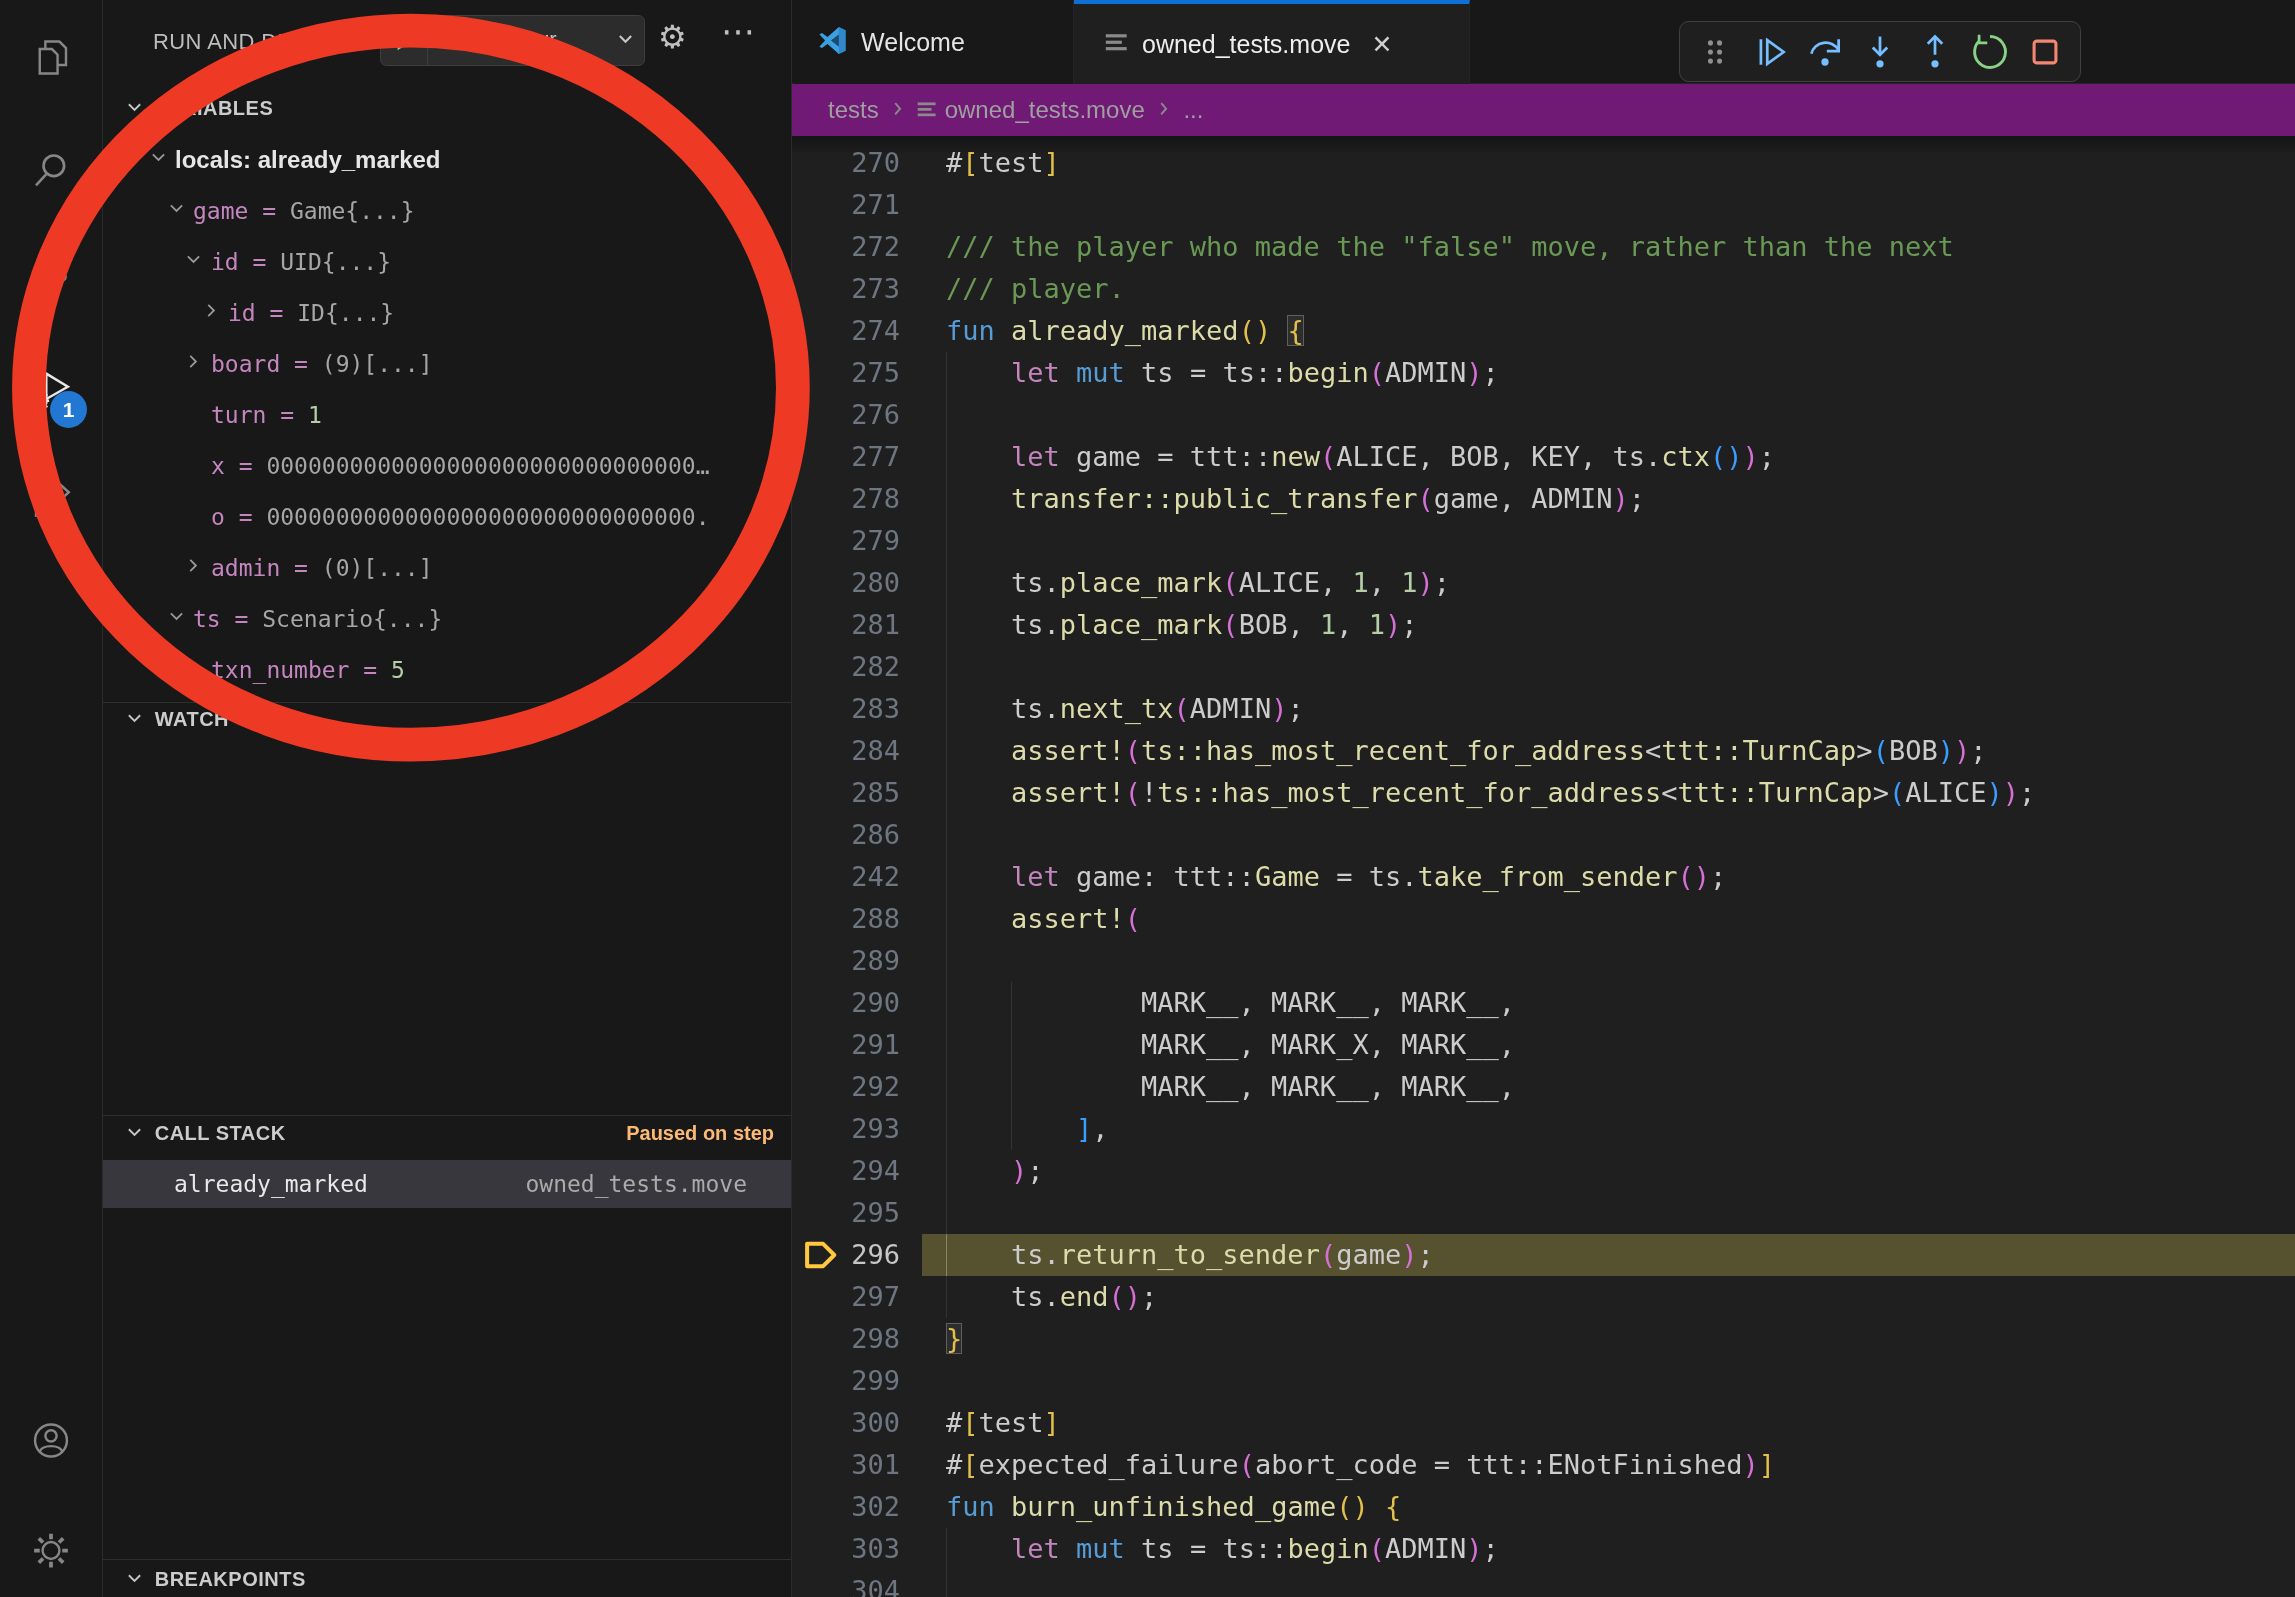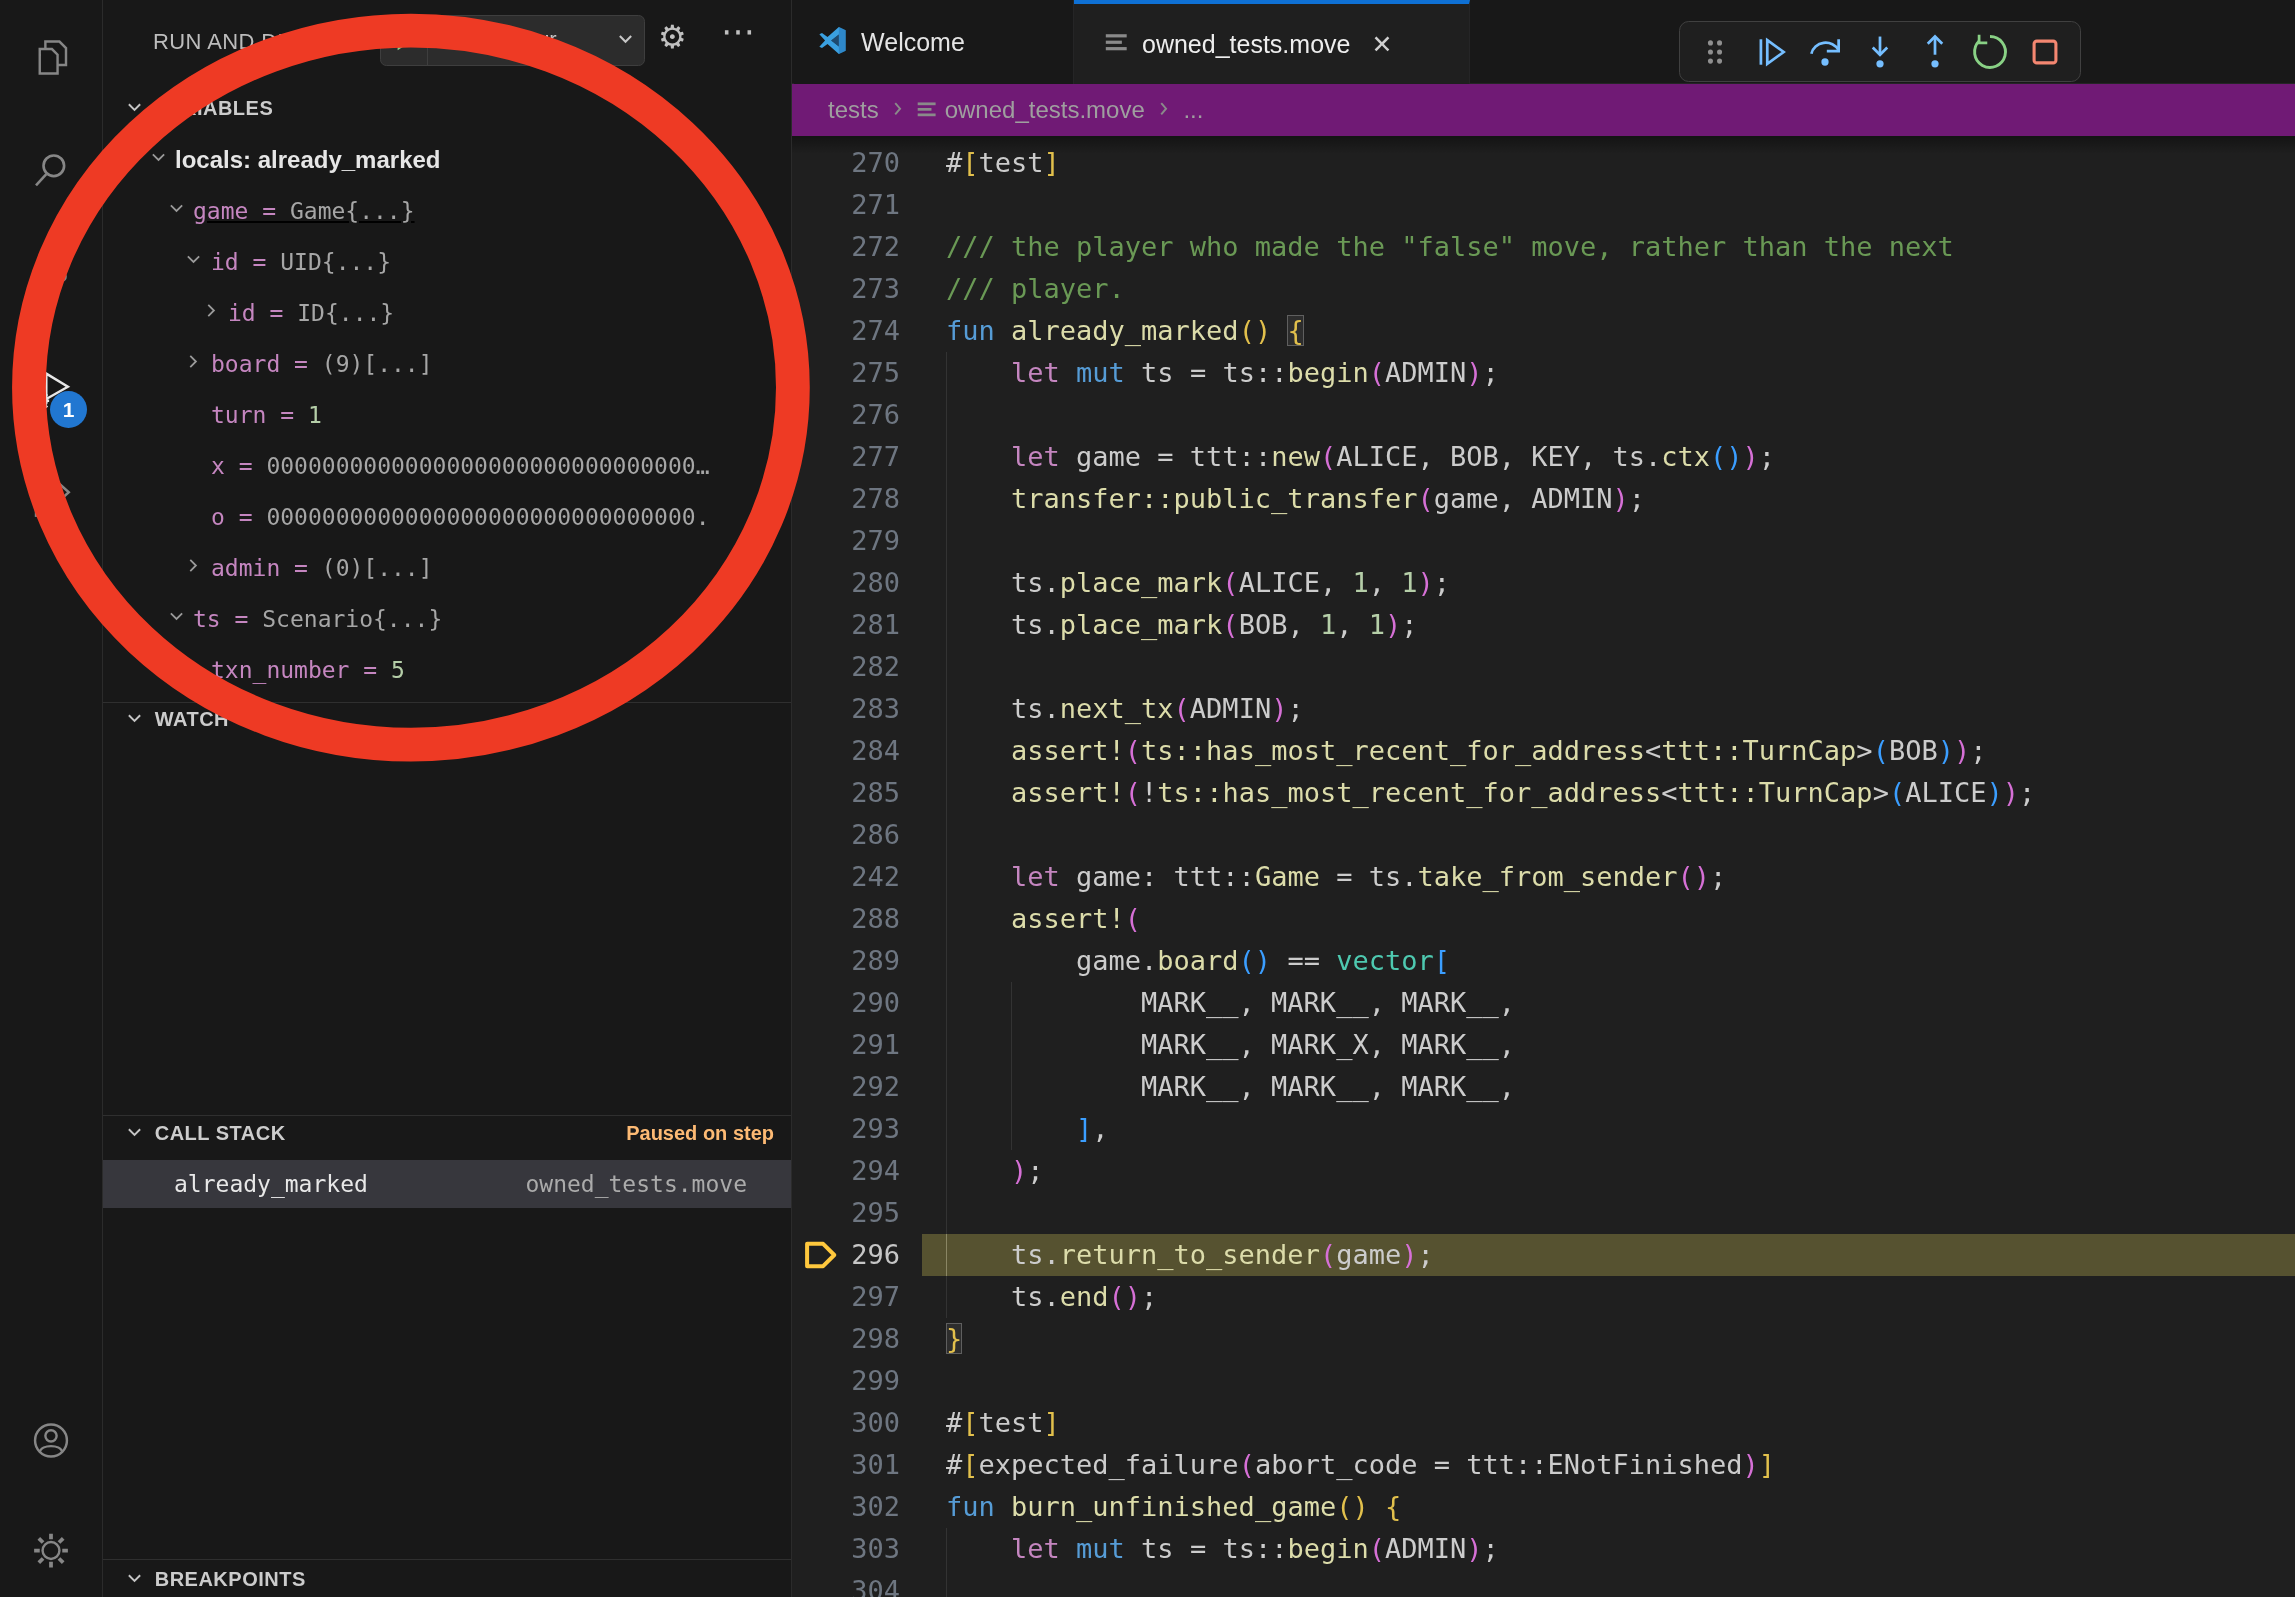--- a/index.html
+++ b/index.html
@@ -197,21 +197,21 @@
           <path d="M6 9 L13 16 L20 9"></path>
           </svg>
       </span>
       <span class="lbl">VARIABLES</span>
     </div>
 
     <div id="variables-tree">
         <div class="var-row" style="padding-left: 72px;"><span class="chev" style="left: 45px;"><svg width="21" height="21" viewBox="0 0 26 26" fill="none" stroke="#9a9a9a" stroke-width="2.2">
               <path d="M6 9 L13 16 L20 9"></path>
             </svg></span><span class="var-scope">locals: already_marked</span></div>
-        <div class="var-row" style="padding-left: 90px; text-decoration: underline;"><span class="chev" style="left: 63px;"><svg width="21" height="21" viewBox="0 0 26 26" fill="none" stroke="#9a9a9a" stroke-width="2.2">
+        <div class="var-row" style="padding-left: 90px;"><span class="chev" style="left: 63px;"><svg width="21" height="21" viewBox="0 0 26 26" fill="none" stroke="#9a9a9a" stroke-width="2.2">
               <path d="M6 9 L13 16 L20 9"></path>
             </svg></span><span class="var-name">game = </span><span class="var-val">Game{...}</span></div>
         <div class="var-row" style="padding-left: 108px;"><span class="chev" style="left: 80px;"><svg width="21" height="21" viewBox="0 0 26 26" fill="none" stroke="#9a9a9a" stroke-width="2.2">
               <path d="M6 9 L13 16 L20 9"></path>
             </svg></span><span class="var-name">id = </span><span class="var-val">UID{...}</span></div>
         <div class="var-row" style="padding-left: 125px;"><span class="chev" style="left: 98px;"><svg width="21" height="21" viewBox="0 0 26 26" fill="none" stroke="#9a9a9a" stroke-width="2.2">
               <path d="M9 6 L16 13 L9 20"></path>
             </svg></span><span class="var-name">id = </span><span class="var-val">ID{...}</span></div>
         <div class="var-row" style="padding-left: 108px;"><span class="chev" style="left: 80px;"><svg width="21" height="21" viewBox="0 0 26 26" fill="none" stroke="#9a9a9a" stroke-width="2.2">
               <path d="M9 6 L16 13 L9 20"></path>
@@ -377,21 +377,21 @@
         <div class="line"><span class="guide" style="left: 154px;"></span><span class="lnum">279</span><span class="ltext"></span></div>
         <div class="line"><span class="guide" style="left: 154px;"></span><span class="lnum">280</span><span class="ltext"><span class="tk-tx">    ts.</span><span class="tk-fn">place_mark</span><span class="tk-b2">(</span><span class="tk-tx">ALICE, </span><span class="tk-nm">1</span><span class="tk-tx">, </span><span class="tk-nm">1</span><span class="tk-b2">)</span><span class="tk-tx">;</span></span></div>
         <div class="line"><span class="guide" style="left: 154px;"></span><span class="lnum">281</span><span class="ltext"><span class="tk-tx">    ts.</span><span class="tk-fn">place_mark</span><span class="tk-b2">(</span><span class="tk-tx">BOB, </span><span class="tk-nm">1</span><span class="tk-tx">, </span><span class="tk-nm">1</span><span class="tk-b2">)</span><span class="tk-tx">;</span></span></div>
         <div class="line"><span class="guide" style="left: 154px;"></span><span class="lnum">282</span><span class="ltext"></span></div>
         <div class="line"><span class="guide" style="left: 154px;"></span><span class="lnum">283</span><span class="ltext"><span class="tk-tx">    ts.</span><span class="tk-fn">next_tx</span><span class="tk-b2">(</span><span class="tk-tx">ADMIN</span><span class="tk-b2">)</span><span class="tk-tx">;</span></span></div>
         <div class="line"><span class="guide" style="left: 154px;"></span><span class="lnum">284</span><span class="ltext"><span class="tk-tx">    </span><span class="tk-fn">assert!</span><span class="tk-b2">(</span><span class="tk-fn">ts::has_most_recent_for_address</span><span class="tk-tx">&lt;</span><span class="tk-fn">ttt::TurnCap</span><span class="tk-tx">&gt;</span><span class="tk-b3">(</span><span class="tk-tx">BOB</span><span class="tk-b3">)</span><span class="tk-b2">)</span><span class="tk-tx">;</span></span></div>
         <div class="line"><span class="guide" style="left: 154px;"></span><span class="lnum">285</span><span class="ltext"><span class="tk-tx">    </span><span class="tk-fn">assert!</span><span class="tk-b2">(</span><span class="tk-tx">!</span><span class="tk-fn">ts::has_most_recent_for_address</span><span class="tk-tx">&lt;</span><span class="tk-fn">ttt::TurnCap</span><span class="tk-tx">&gt;</span><span class="tk-b3">(</span><span class="tk-tx">ALICE</span><span class="tk-b3">)</span><span class="tk-b2">)</span><span class="tk-tx">;</span></span></div>
         <div class="line"><span class="guide" style="left: 154px;"></span><span class="lnum">286</span><span class="ltext"></span></div>
         <div class="line"><span class="guide" style="left: 154px;"></span><span class="lnum">242</span><span class="ltext"><span class="tk-tx">    </span><span class="tk-ct">let</span><span class="tk-tx"> game: ttt::</span><span class="tk-fn">Game</span><span class="tk-tx"> = ts.</span><span class="tk-fn">take_from_sender</span><span class="tk-b2">()</span><span class="tk-tx">;</span></span></div>
         <div class="line"><span class="guide" style="left: 154px;"></span><span class="lnum">288</span><span class="ltext"><span class="tk-tx">    </span><span class="tk-fn">assert!</span><span class="tk-b2">(</span></span></div>
-        <div class="line"><span class="guide" style="left: 154px;"></span><span class="lnum">289</span><span class="ltext"><span class="tk-tx">        game.</span><span class="tk-fn">board</span><span class="tk-b3">()</span><span class="tk-tx"> == </span><span class="tk-ty">vector</span><span class="tk-b3">[</span></span></div>
+        <div class="line"><span class="guide" style="left: 154px;"></span><span class="lnum">289</span></div>
         <div class="line"><span class="guide" style="left: 154px;"></span><span class="guide" style="left: 219px;"></span><span class="lnum">290</span><span class="ltext"><span class="tk-tx">            MARK__, MARK__, MARK__,</span></span></div>
         <div class="line"><span class="guide" style="left: 154px;"></span><span class="guide" style="left: 219px;"></span><span class="lnum">291</span><span class="ltext"><span class="tk-tx">            MARK__, MARK_X, MARK__,</span></span></div>
         <div class="line"><span class="guide" style="left: 154px;"></span><span class="guide" style="left: 219px;"></span><span class="lnum">292</span><span class="ltext"><span class="tk-tx">            MARK__, MARK__, MARK__,</span></span></div>
         <div class="line"><span class="guide" style="left: 154px;"></span><span class="guide" style="left: 219px;"></span><span class="lnum">293</span><span class="ltext"><span class="tk-tx">        </span><span class="tk-b3">]</span><span class="tk-tx">,</span></span></div>
         <div class="line"><span class="guide" style="left: 154px;"></span><span class="lnum">294</span><span class="ltext"><span class="tk-tx">    </span><span class="tk-b2">)</span><span class="tk-tx">;</span></span></div>
         <div class="line"><span class="guide" style="left: 154px;"></span><span class="lnum">295</span><span class="ltext"></span></div>
         <div class="line hl"><span class="guide" style="left: 154px;"></span><span class="stack-marker"><svg width="39" height="32" viewBox="0 0 48 40" fill="none" stroke="#ffc83d" stroke-width="5" stroke-linejoin="round">
               <path d="M6 6 H26 L40 20 L26 34 H6 Z"></path>
             </svg></span><span class="lnum">296</span><span class="ltext"><span class="tk-tx">    ts.</span><span class="tk-fn">return_to_sender</span><span class="tk-b2">(</span><span class="tk-tx">game</span><span class="tk-b2">)</span><span class="tk-tx">;</span></span></div>
         <div class="line"><span class="guide" style="left: 154px;"></span><span class="lnum">297</span><span class="ltext"><span class="tk-tx">    ts.</span><span class="tk-fn">end</span><span class="tk-b2">()</span><span class="tk-tx">;</span></span></div>

